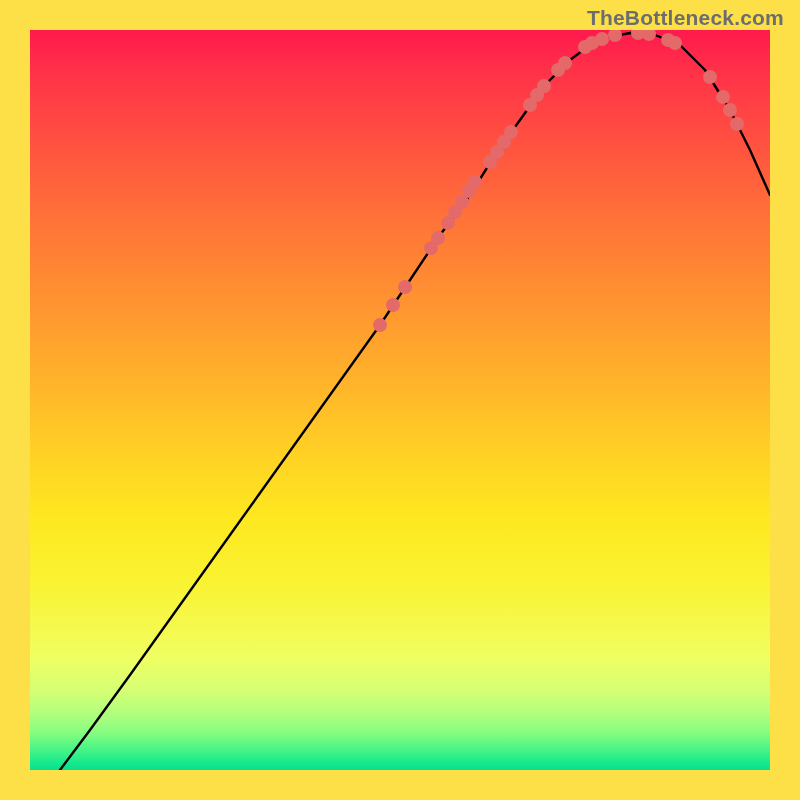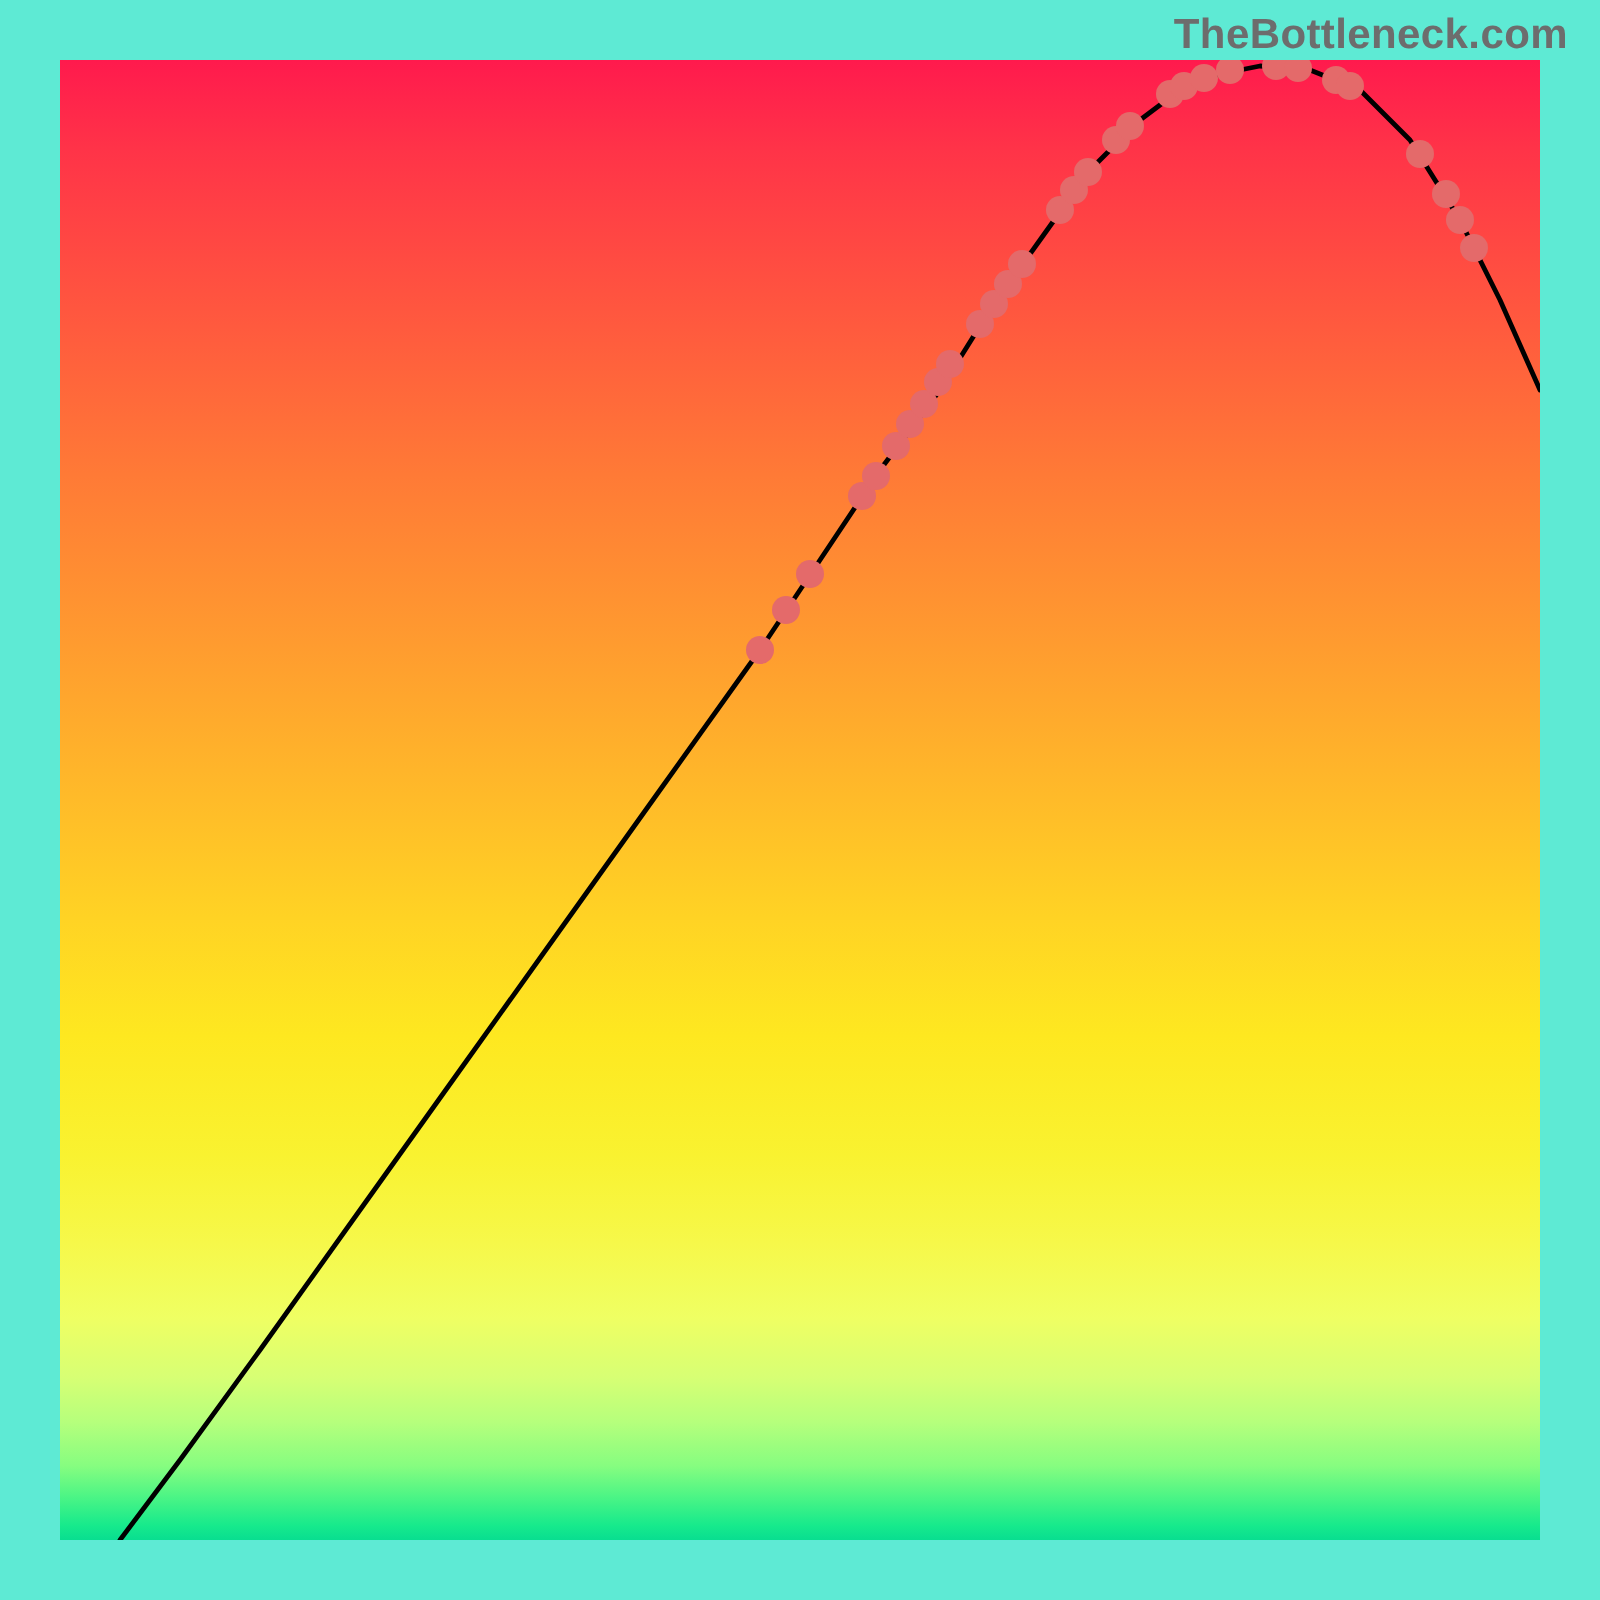--- a/index.html
+++ b/index.html
@@ -8,21 +8,21 @@
     width: 800px;
     height: 800px;
     background: #000;
     overflow: hidden;
     font-family: Arial, Helvetica, sans-serif;
   }
   .stage {
     position: relative;
     width: 800px;
     height: 800px;
-    background: #5eead4;
+    background: #fde047;
   }
   .plot {
     position: absolute;
     left: 30px;
     top: 30px;
     width: 740px;
     height: 740px;
     background: linear-gradient(to bottom,
       #ff1a4d 0%,
       #ff3348 6%,

